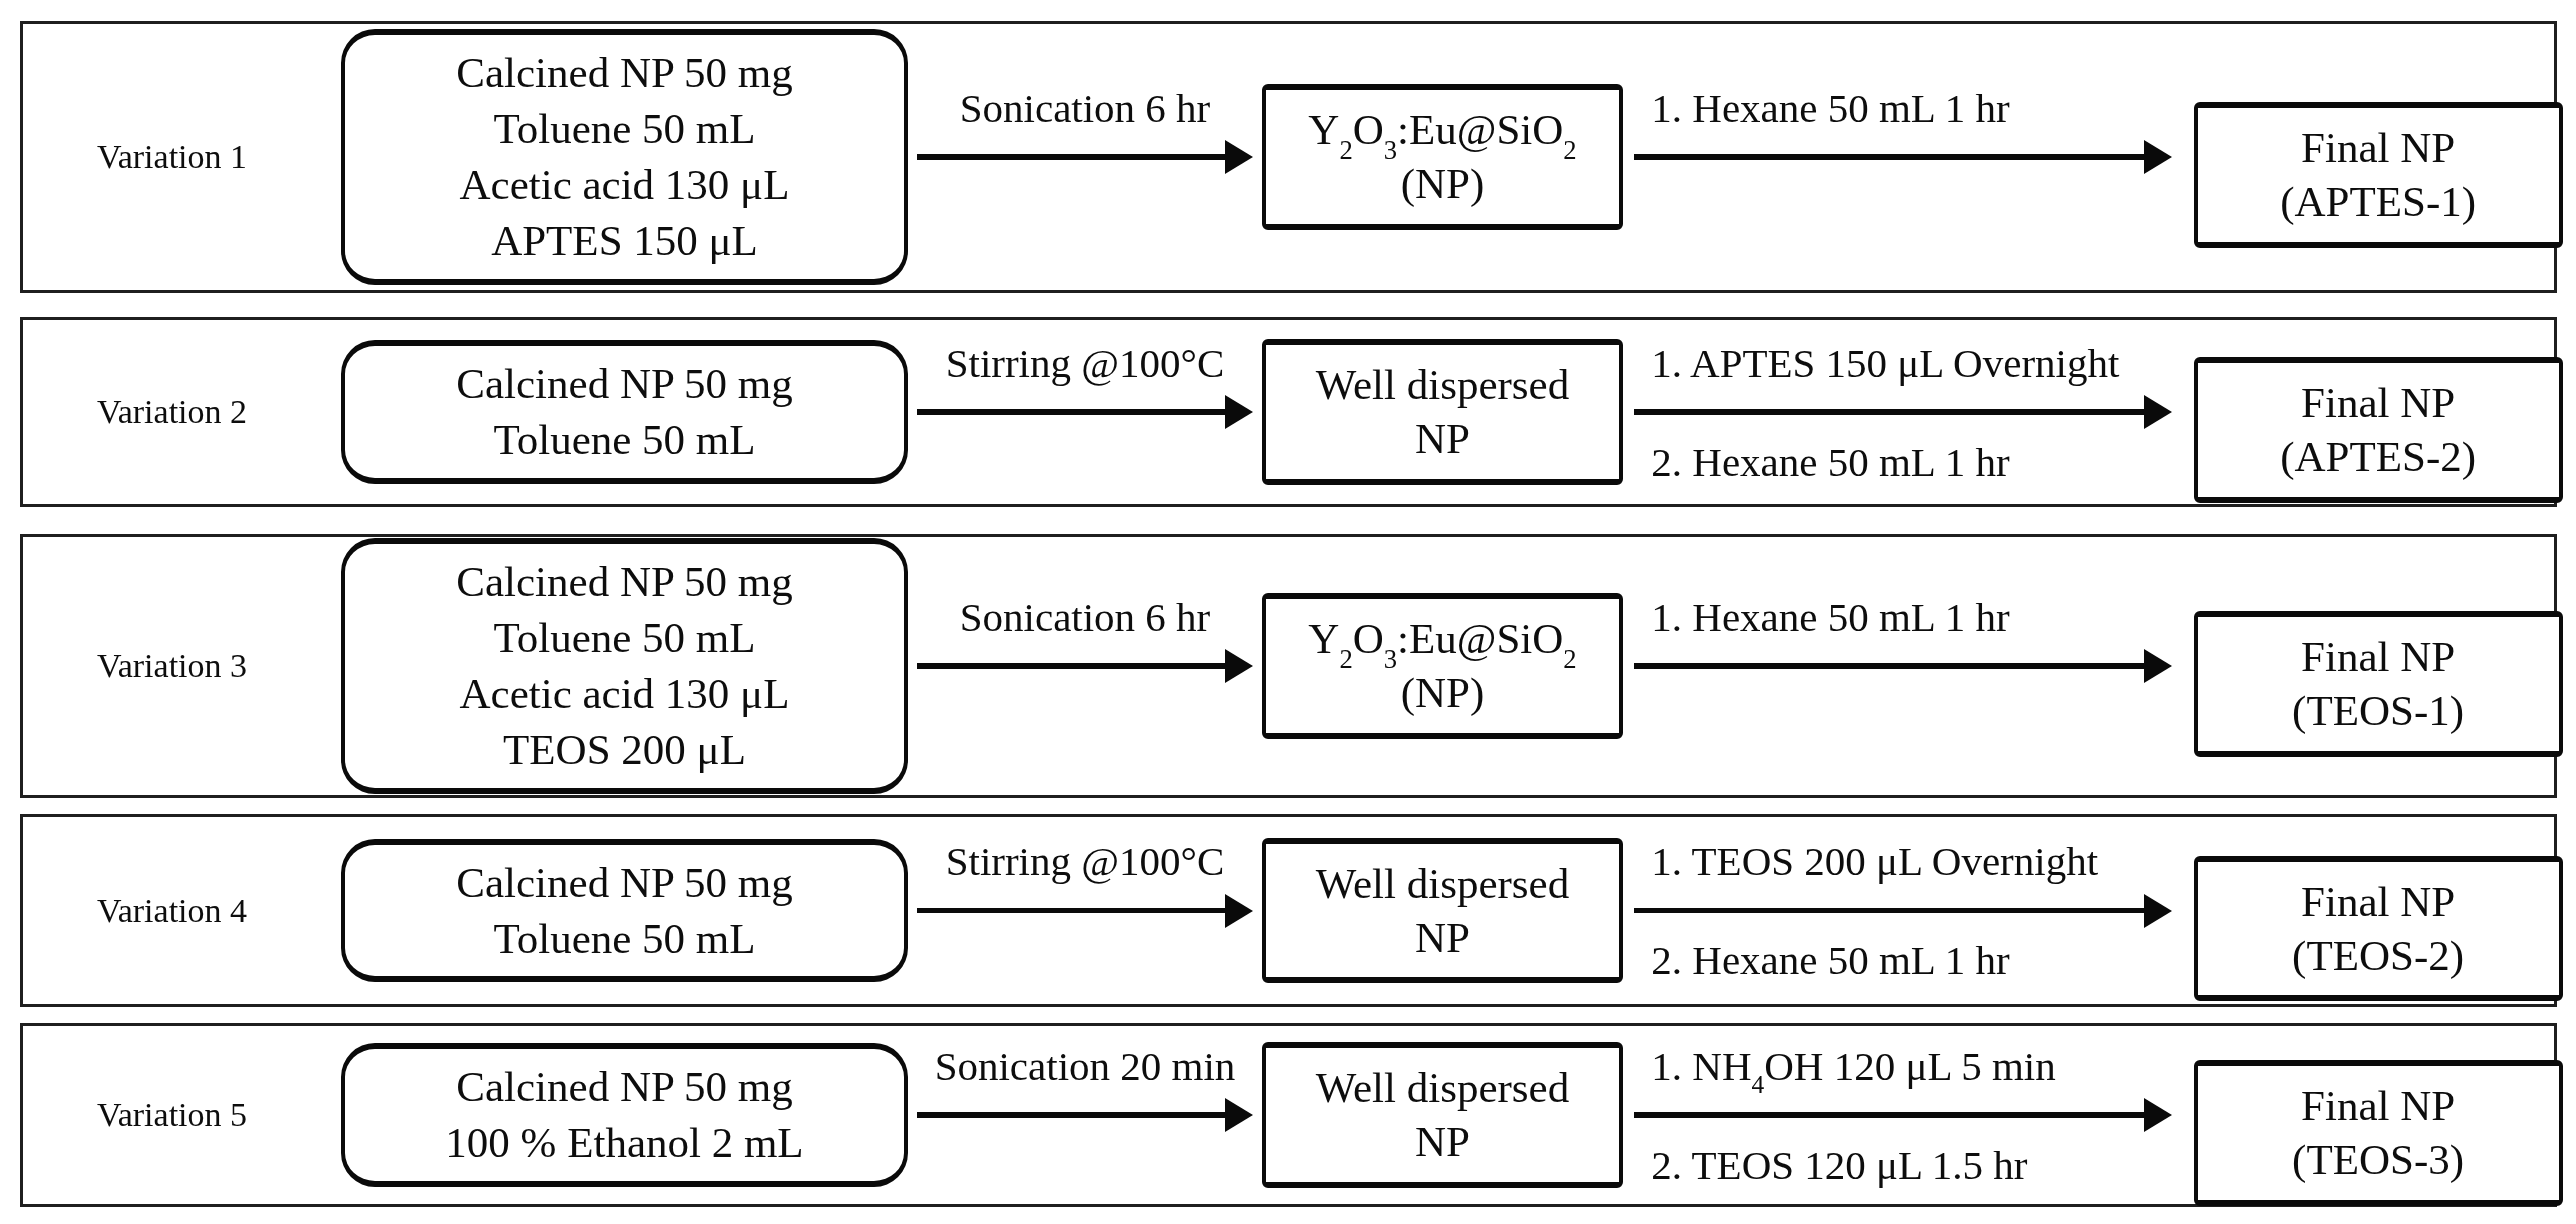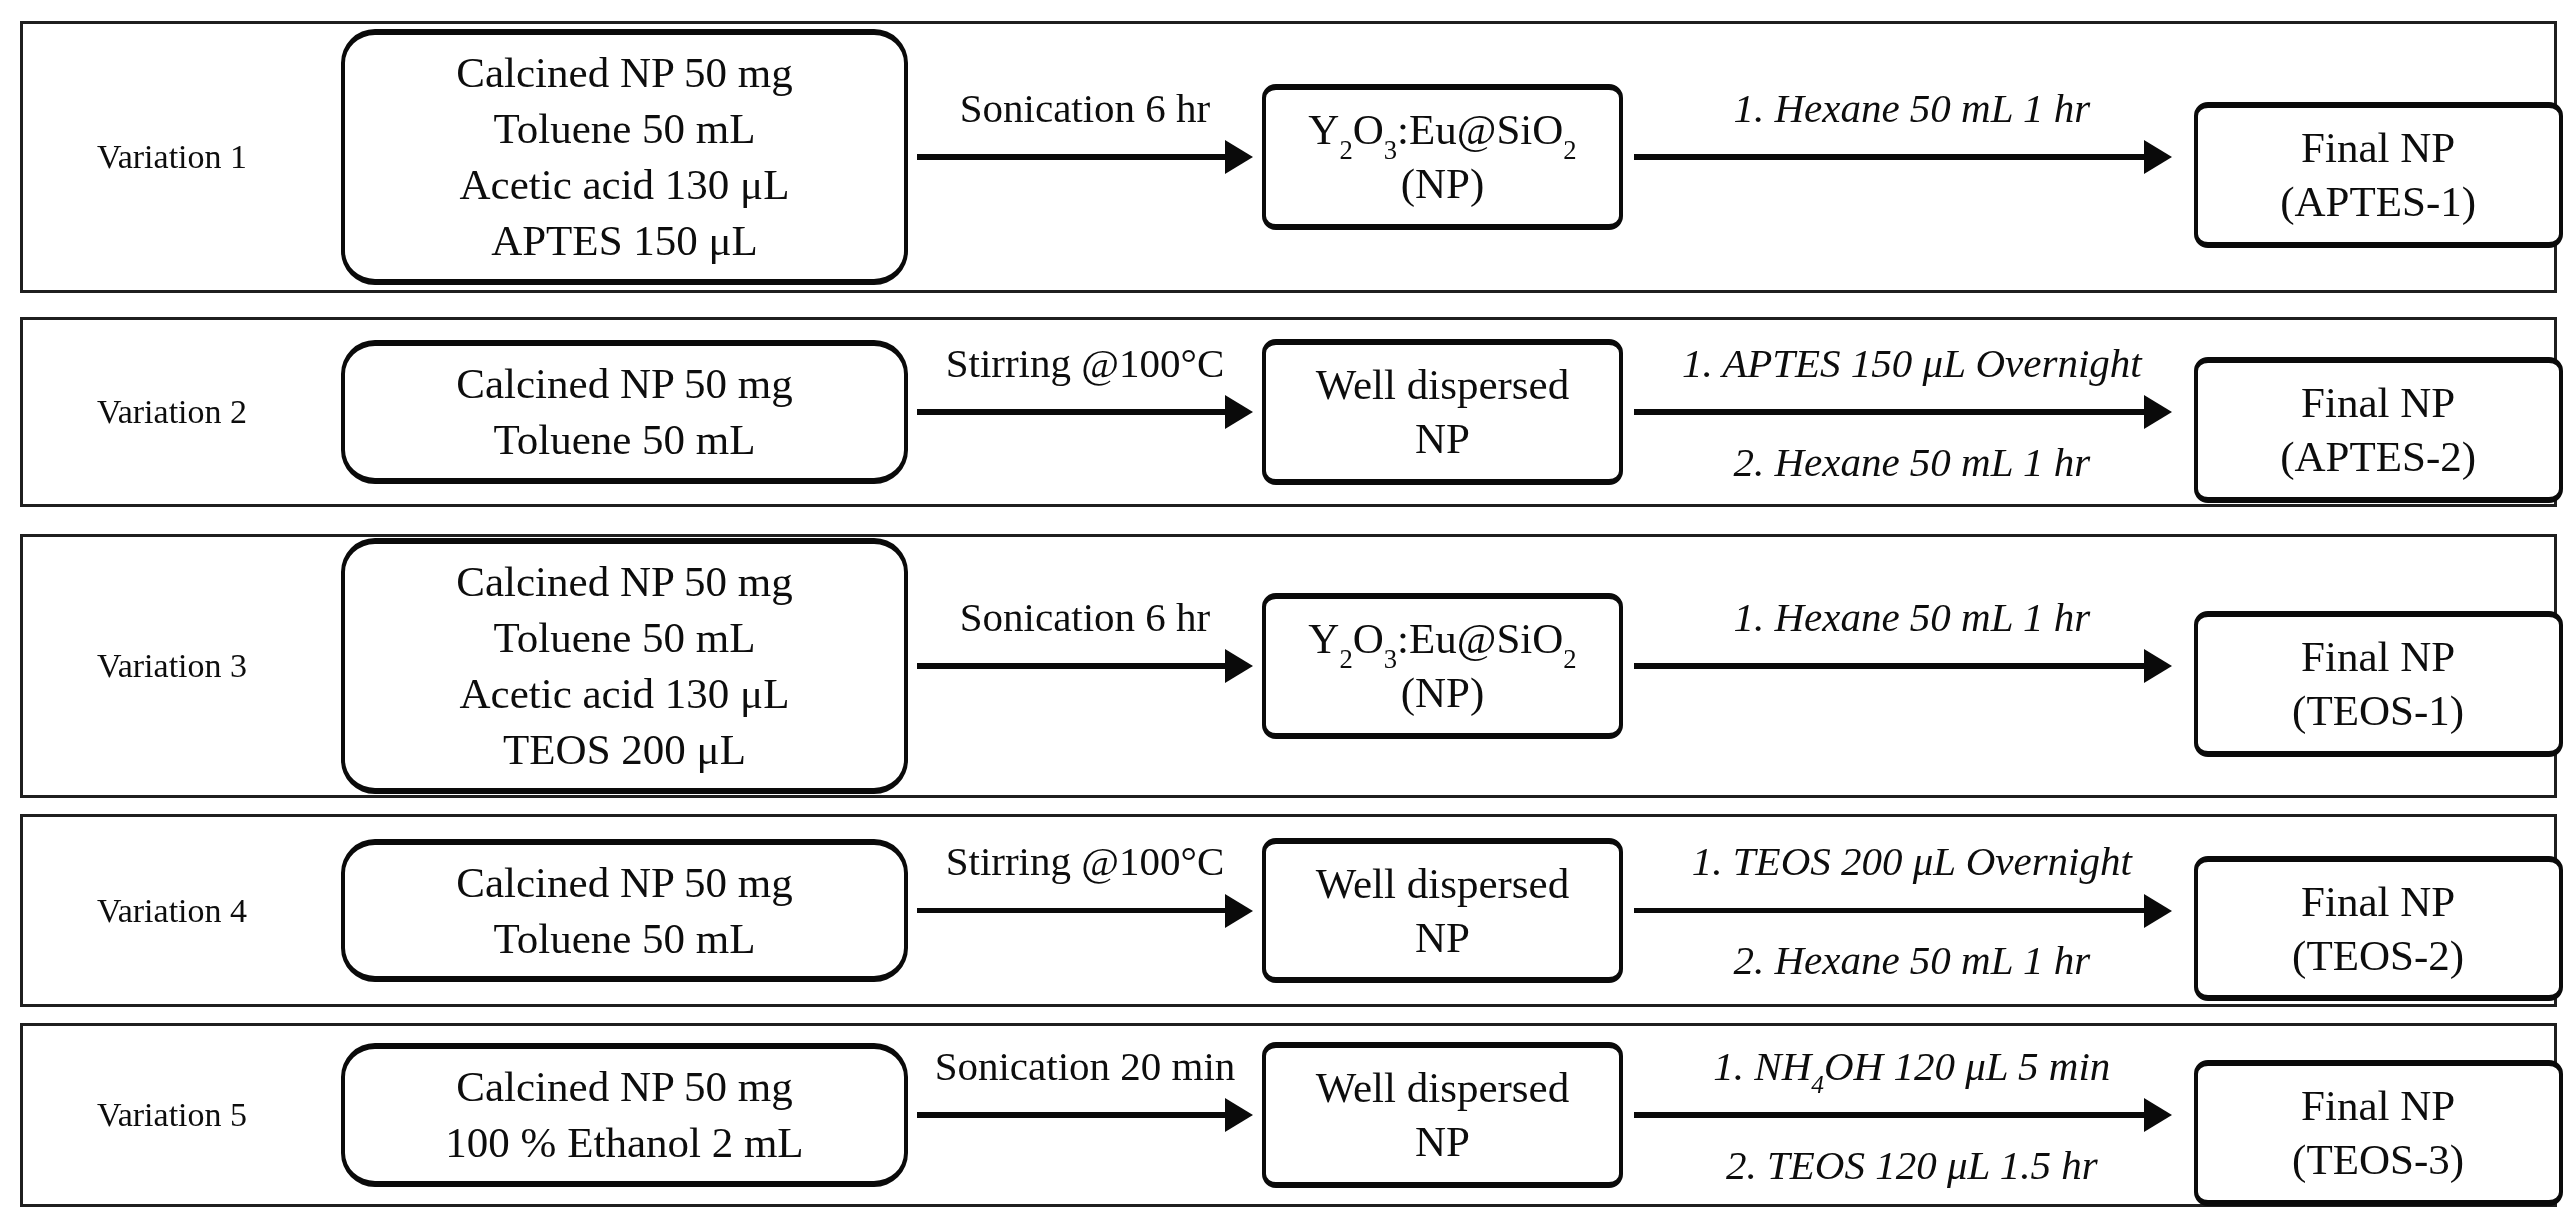--- a/index.html
+++ b/index.html
@@ -43,36 +43,36 @@
     border: 4.3px solid #0a0a0a;
     border-top-width: 6.4px;
     border-bottom-width: 6.4px;
     border-radius: 34px;
     background: #ffffff;
     text-align: center;
     padding: 10px 12.8px;
     font-size: 43px;
     line-height: 1.3;
   }
-  .box-mid, .box-final { line-height: 1.25; padding: 13px 7px; border-radius: 14px; }
+  .box-mid, .box-final { line-height: 1.25; padding: 13px 7px; border-radius: 6px; }
 
   .step {
     display: grid;
     grid-template-rows: 1fr auto 1fr;
     row-gap: 8.5px;
     align-items: end;
     height: 100%;
   }
   .step-label {
     font-size: 41px;
     white-space: nowrap;
     align-self: end;
   }
   .lbl-center { text-align: center; }
-  .lbl-left   { text-align: center; padding-left: 17.7px; font-style: italic; }
+  .lbl-left   { text-align: left; padding-left: 17.7px; }
   .lbl-below  { align-self: start; }
 
   .arrow {
     display: flex;
     align-items: center;
     width: 100%;
   }
   .arrow .shaft { flex: 1 1 auto; height: 5.7px; background: #0a0a0a; }
   .arrow .head {
     width: 0; height: 0;

